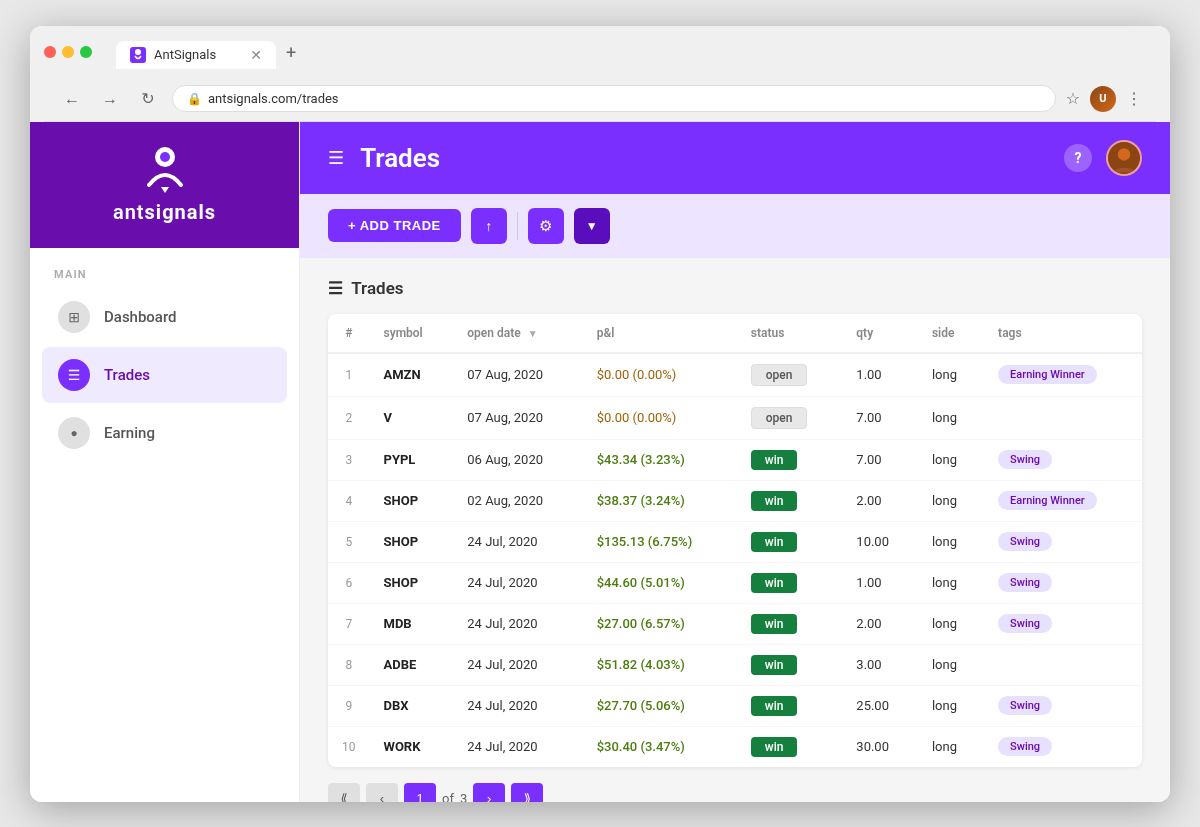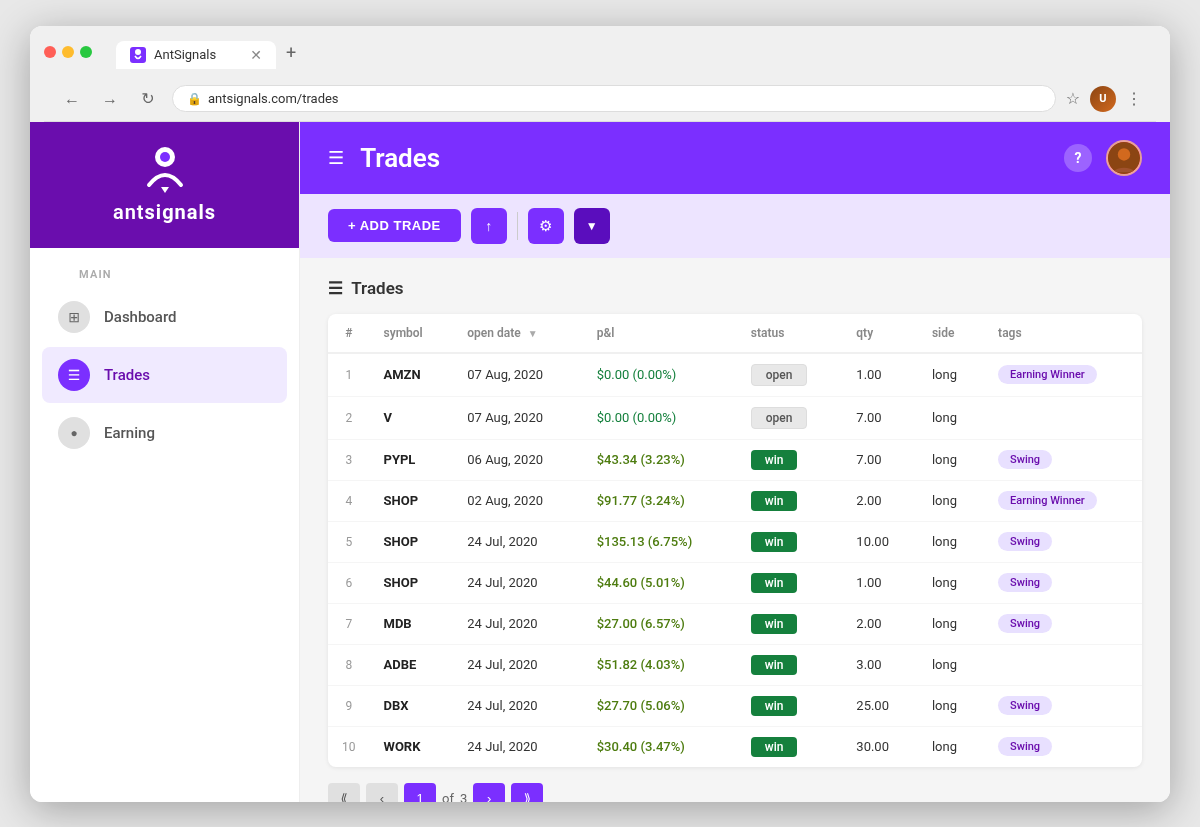--- a/index.html
+++ b/index.html
@@ -188,21 +188,20 @@
     .logo-text span {
       font-weight: 600;
     }
 
     .sidebar-section-label {
       font-size: 11px;
       color: #aaa;
       font-weight: 600;
       letter-spacing: 1.2px;
       padding: 20px 24px 8px;
-      margin-left: 25px;
     }
 
     .sidebar-nav {
       display: flex;
       flex-direction: column;
       gap: 2px;
       padding: 0 12px;
     }
 
     .sidebar-item {
@@ -415,21 +414,21 @@
       color: #222;
       font-size: 13px;
     }
 
     td.td-pnl-green {
       color: #4d7c0f;
       font-weight: 500;
     }
 
     td.td-pnl-zero {
-      color: #15803d;
+      color: #a16207;
     }
 
     .status-badge {
       display: inline-block;
       padding: 3px 14px;
       border-radius: 4px;
       font-size: 12px;
       font-weight: 500;
     }
 
@@ -652,21 +651,21 @@
     <td class="td-pnl-green">$43.34 (3.23%)</td>
     <td><span class="status-badge badge-win">win</span></td>
     <td>7.00</td>
     <td>long</td>
     <td><span class="tag-badge">Swing</span></td>
   </tr>
                 <tr>
     <td class="td-num">4</td>
     <td class="td-symbol">SHOP</td>
     <td>02 Aug, 2020</td>
-    <td class="td-pnl-green">$91.77 (3.24%)</td>
+    <td class="td-pnl-green">$38.37 (3.24%)</td>
     <td><span class="status-badge badge-win">win</span></td>
     <td>2.00</td>
     <td>long</td>
     <td><span class="tag-badge">Earning Winner</span></td>
   </tr>
                 <tr>
     <td class="td-num">5</td>
     <td class="td-symbol">SHOP</td>
     <td>24 Jul, 2020</td>
     <td class="td-pnl-green">$135.13 (6.75%)</td>

